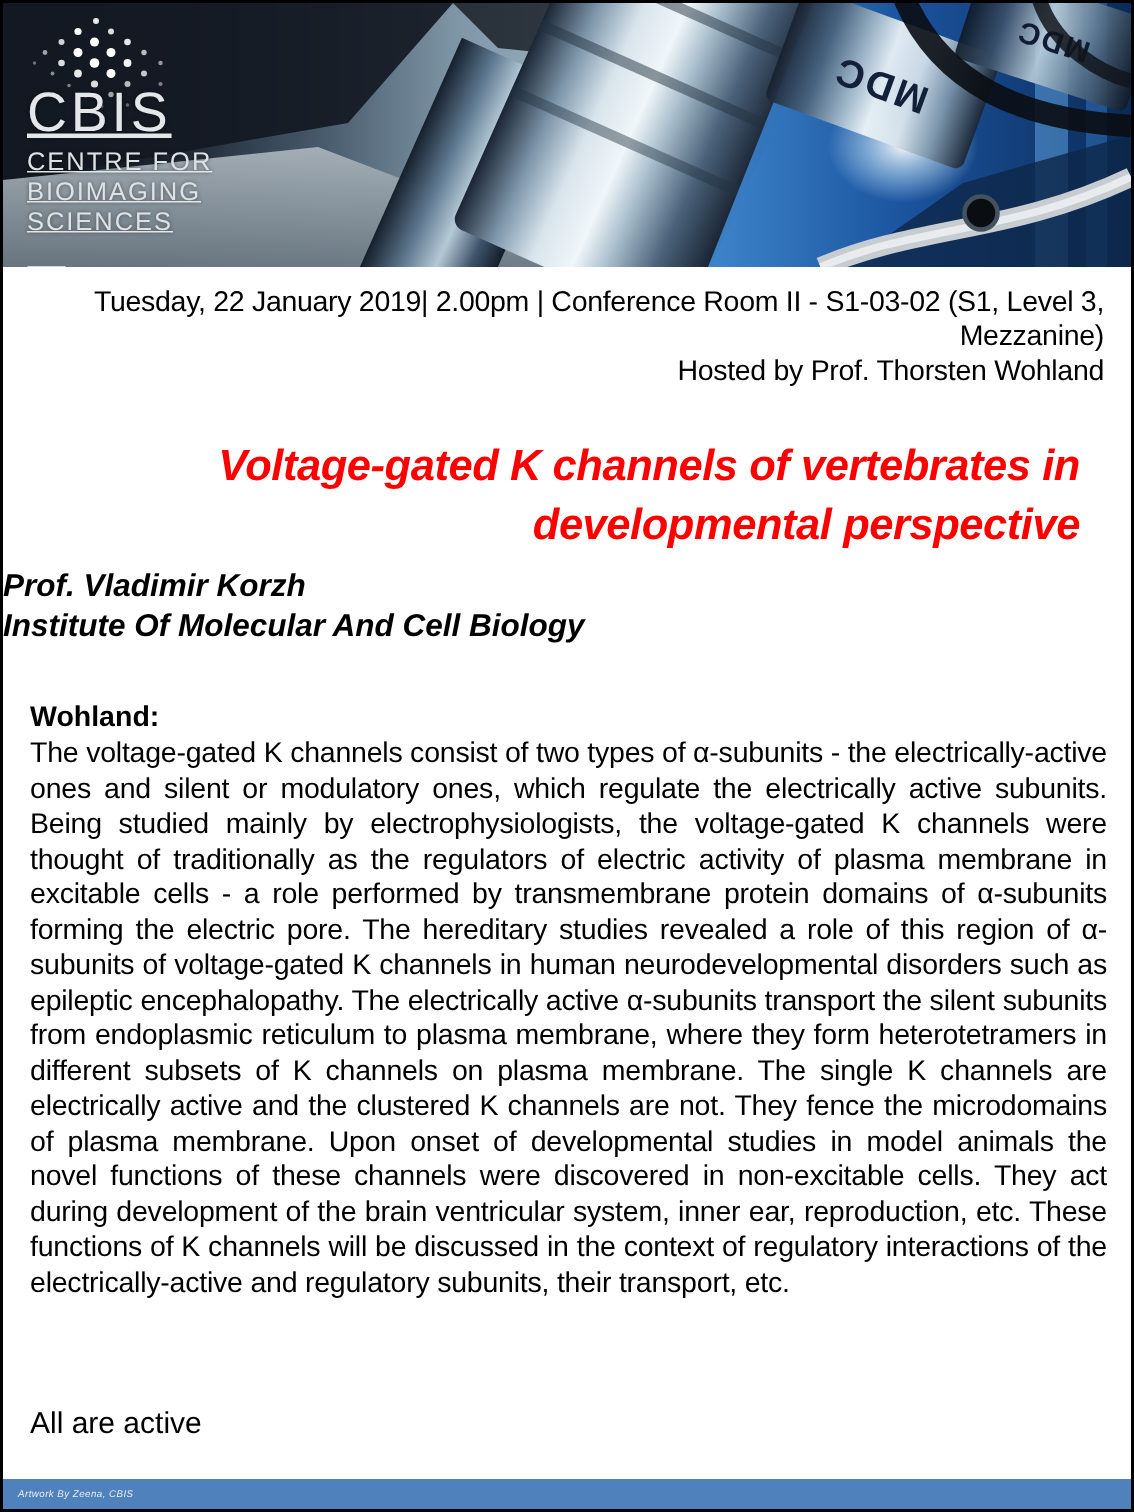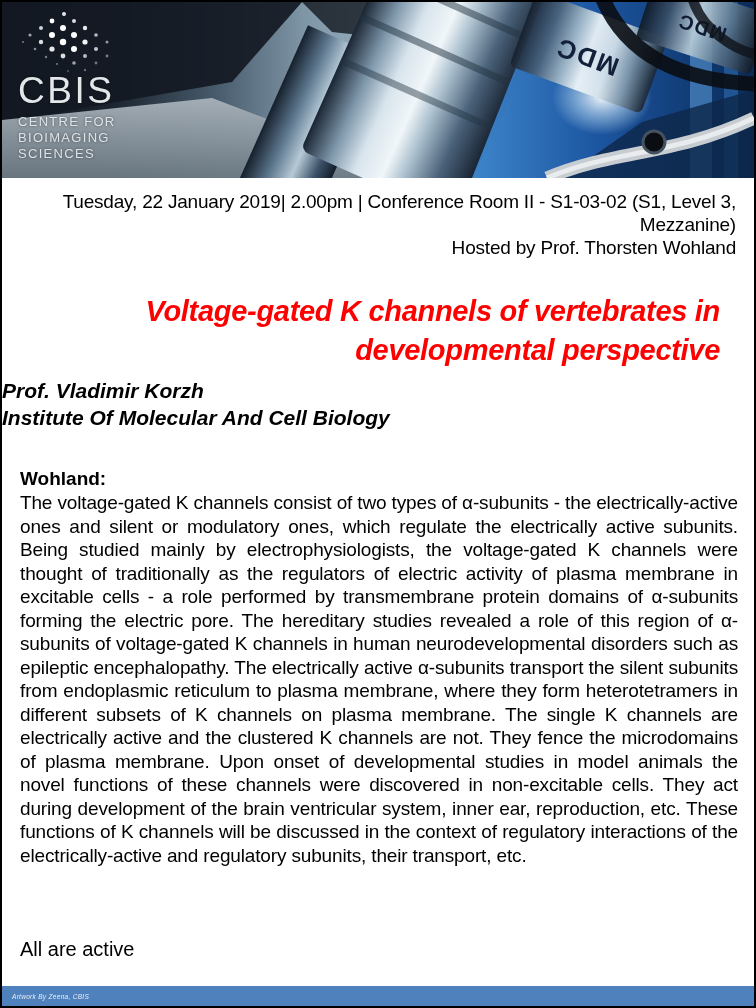--- a/index.html
+++ b/index.html
@@ -5,25 +5,26 @@
   html,body { margin:0; padding:0; background:#ffffff; }
   .page {
     position:relative; width:756px; height:1008px; box-sizing:border-box;
     border:2px solid #000; background:#fff; overflow:hidden;
     font-family:"Liberation Sans", sans-serif; color:#000;
   }
   
   .hero { position:relative; width:752px; height:176px; overflow:hidden; background:#10141c; }
   .hero svg { display:block; }
   .cbis {
-    position:absolute; left:16px; top:70px; color:#e3e7ea; line-height:1;
+    position:absolute; left:16px; top:54px; color:#e3e7ea; line-height:1;
     text-shadow:0 0 3px rgba(0,0,0,.45);
+    text-decoration:underline;
   }
   .cbis-acronym { font-size:37px; font-weight:500; letter-spacing:2.5px; }
-  .cbis-sub { font-size:13px; letter-spacing:1.3px; margin-top:3px; color:#dde2e6; font-weight:400; }
+  .cbis-sub { font-size:17px; letter-spacing:1.3px; margin-top:3px; color:#dde2e6; font-weight:400; }
   .cbis-sub.first { margin-top:6px; }
   .nusrow { display:flex; align-items:flex-start; margin-top:21px; }
   .nus-crest { margin-right:4px; }
   .nus-word { font-size:31px; font-weight:bold; letter-spacing:1px; color:#eef1f4; line-height:28px; }
   .nus-tag { font-size:7.5px; line-height:8px; color:#ccd3d9; margin-top:1px; letter-spacing:.3px; }
   
   .meta { margin:12px 18px 0 16px; font-size:19px; line-height:23px; letter-spacing:-0.2px; }
   .meta p { margin:0;text-align:right; }
   
   .title {

